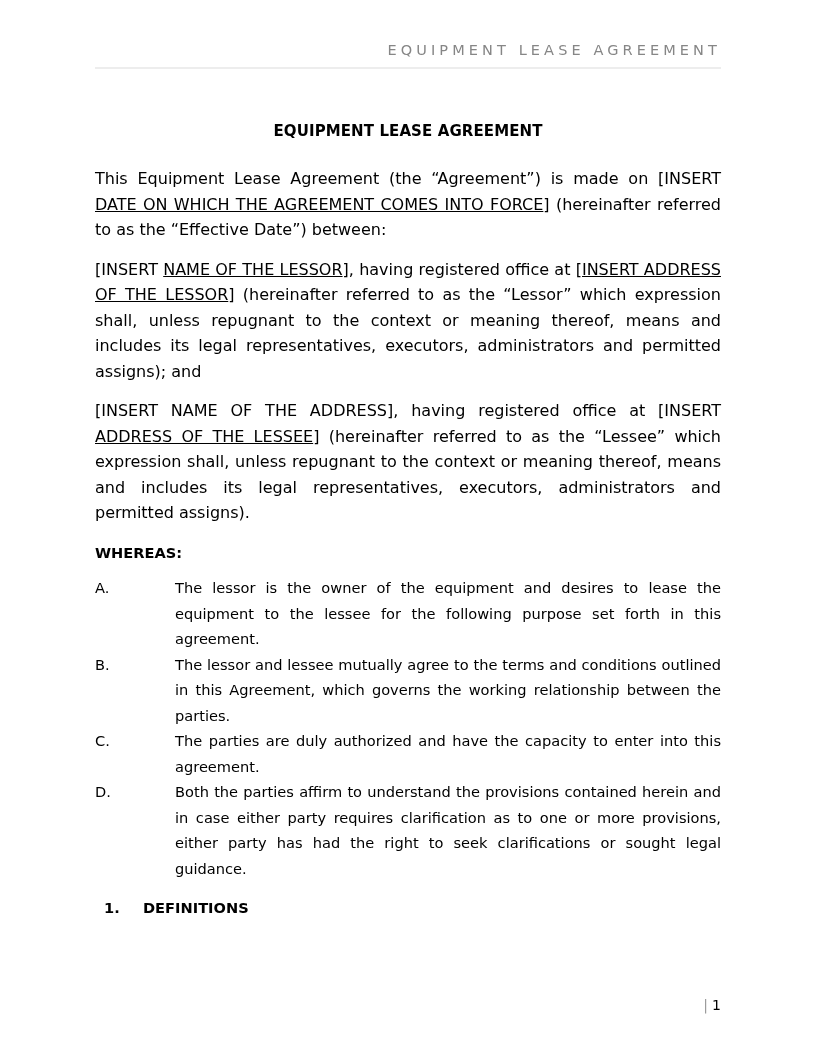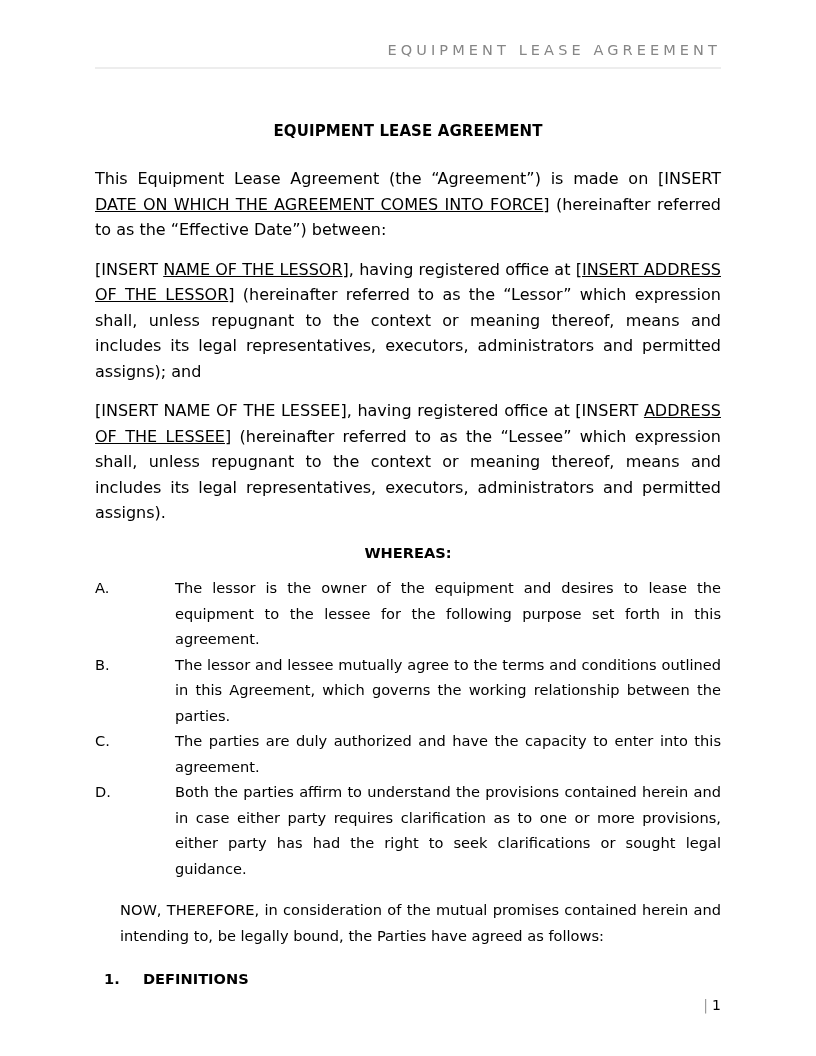--- a/index.html
+++ b/index.html
@@ -74,21 +74,20 @@
   }
   p.para:last-child { margin-bottom: 0; }
 
   .u { text-decoration: underline; }
 
   .whereas {
     font-weight: bold;
     font-size: 14.6px;
     line-height: 25.5px;
     margin: 0 0 10px 0;
-    text-align: center;
   }
 
   
   .recitals {
     margin: 0 0 12px 0;
   }
   .recital {
     display: flex;
     align-items: flex-start;
     font-size: 14.6px;
@@ -162,21 +161,21 @@
   </div>
 
   <div class="content">
 
     <div class="doc-title">EQUIPMENT LEASE AGREEMENT</div>
 
     <p class="para"><span>This Equipment Lease Agreement (the “Agreement”) is made on [INSERT </span><span class="u">DATE ON WHICH THE AGREEMENT COMES INTO FORCE</span><span>] (hereinafter referred to as the “Effective Date”) between:</span></p>
 
     <p class="para"><span>[INSERT </span><span class="u">NAME OF THE LESSOR</span><span>], having registered office at </span><span class="u">[INSERT ADDRESS OF THE LESSOR</span><span>] (hereinafter referred to as the “Lessor” which expression shall, unless repugnant to the context or meaning thereof, means and includes its legal representatives, executors, administrators and permitted assigns); and</span></p>
 
-    <p class="para"><span>[INSERT NAME OF THE LESSEE], having registered office at [INSERT </span><span class="u">ADDRESS OF THE LESSEE</span><span>] (hereinafter referred to as the “Lessee” which expression shall, unless repugnant to the context or meaning thereof, means and includes its legal representatives, executors, administrators and permitted assigns).</span></p>
+    <p class="para"><span>[INSERT NAME OF THE ADDRESS], having registered office at [INSERT </span><span class="u">ADDRESS OF THE LESSEE</span><span>] (hereinafter referred to as the “Lessee” which expression shall, unless repugnant to the context or meaning thereof, means and includes its legal representatives, executors, administrators and permitted assigns).</span></p>
 
 
     <div class="whereas">WHEREAS:</div>
 
     <div class="recitals">
 
       <div class="recital">
         <span class="recital-marker">A.</span>
         <span class="recital-text">The lessor is the owner of the equipment and desires to lease the equipment to the lessee for the following purpose set forth in this agreement.</span>
       </div>
@@ -191,21 +190,20 @@
         <span class="recital-text">The parties are duly authorized and have the capacity to enter into this agreement.</span>
       </div>
 
       <div class="recital">
         <span class="recital-marker">D.</span>
         <span class="recital-text">Both the parties affirm to understand the provisions contained herein and in case either party requires clarification as to one or more provisions, either party has had the right to seek clarifications or sought legal guidance.</span>
       </div>
 
     </div>
 
-    <p class="now-therefore">NOW, THEREFORE, in consideration of the mutual promises contained herein and intending to, be legally bound, the Parties have agreed as follows:</p>
 
     <div class="section-heading">
       <span class="section-number">1.</span>
       <span>DEFINITIONS</span>
     </div>
 
   </div>
 
   <div class="doc-footer">
     <span class="footer-bar">|</span><span class="footer-page">1</span>

